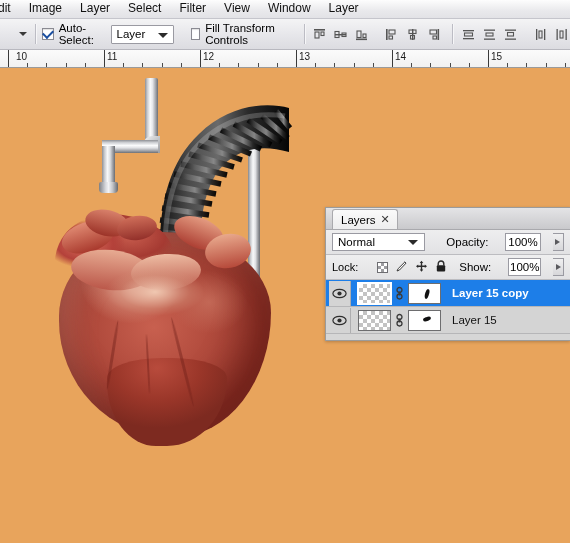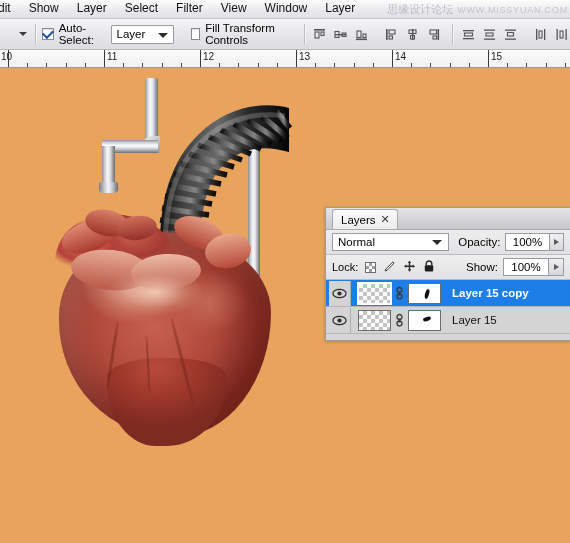--- a/index.html
+++ b/index.html
@@ -197,21 +197,21 @@
   .panel-tab {
     height: 20px; background: linear-gradient(#fafafa, #ededee);
     border: 1px solid #a9a9ad; border-bottom: none; border-radius: 3px 3px 0 0;
     display: flex; align-items: center; gap: 5px; padding: 0 7px 0 8px; font-size: 11.5px;
     position: relative; top: 1px;
   }
   .tab-close { font-size: 11px; color: #3b3b3b; line-height: 1; }
   .panel-row {
     height: 25px; display: flex; align-items: center;
     background: linear-gradient(#eeeeef, #e2e2e4);
-    border-bottom: 1px solid #bcbcc0; padding: 0 6px;
+    border-bottom: 1px solid #bcbcc0; padding: 0 6px; gap: 12px;
   }
   .blend-combo {
     width: 122px; height: 18px; background: #fff; border: 1px solid #9a9aa2;
     display: flex; align-items: center; padding-left: 5px; position: relative; font-size: 11.5px;
   }
   .blend-combo .arrow {
     position: absolute; right: 6px; top: 6px;
     width: 0; height: 0; border-left: 5px solid transparent; border-right: 5px solid transparent;
     border-top: 5px solid #2b2b2b;
   }
@@ -263,32 +263,28 @@
   .layer-name { margin-left: 11px; font-size: 11.5px; color: #111; }
   .layer-row.selected .layer-name { color: #fff; font-weight: bold; }
 </style>
 </head>
 <body>
 
 <div id="app">
 
   <div class="menubar">
     <div class="menu-item">dit</div>
-    <div class="menu-item">Show</div>
+    <div class="menu-item">Image</div>
     <div class="menu-item">Layer</div>
     <div class="menu-item">Select</div>
     <div class="menu-item">Filter</div>
     <div class="menu-item">View</div>
     <div class="menu-item">Window</div>
     <div class="menu-item">Layer</div>
 
-    <div class="watermark">
-      <span>思缘设计论坛</span>
-      <span class="wm-url">WWW.MISSYUAN.COM</span>
-    </div>
   </div>
 
   <div class="optionsbar">
     <div class="tool-preset">
       <span class="caret-down"></span>
     </div>
     <div class="ob-sep"></div>
 
     <span class="chk on"></span>
     <span class="ob-label">Auto-Select:</span>
@@ -387,21 +383,21 @@
             <rect x="2.5" y="2" width="1.3" height="11" fill="#555"></rect>
             <rect x="6" y="4" width="3" height="7" fill="none" stroke="#555" stroke-width="1.1"></rect>
             <rect x="11.5" y="2" width="1.3" height="11" fill="#555"></rect>
           </svg>
       </div>
     </div>
   </div>
 
   <div class="ruler-h">
       <div class="rtick major" style="left: 8px;"></div>
-      <div class="rnum" style="left: 1px; text-align: right;">10</div>
+      <div class="rnum" style="left: 16px; text-align: right;">10</div>
       <div class="rtick minor" style="left: 27px;"></div>
       <div class="rtick minor" style="left: 46px;"></div>
       <div class="rtick minor" style="left: 66px;"></div>
       <div class="rtick minor" style="left: 85px;"></div>
       <div class="rtick major" style="left: 104px;"></div>
       <div class="rnum" style="left: 107px;">11</div>
       <div class="rtick minor" style="left: 123px;"></div>
       <div class="rtick minor" style="left: 142px;"></div>
       <div class="rtick minor" style="left: 162px;"></div>
       <div class="rtick minor" style="left: 181px;"></div>

